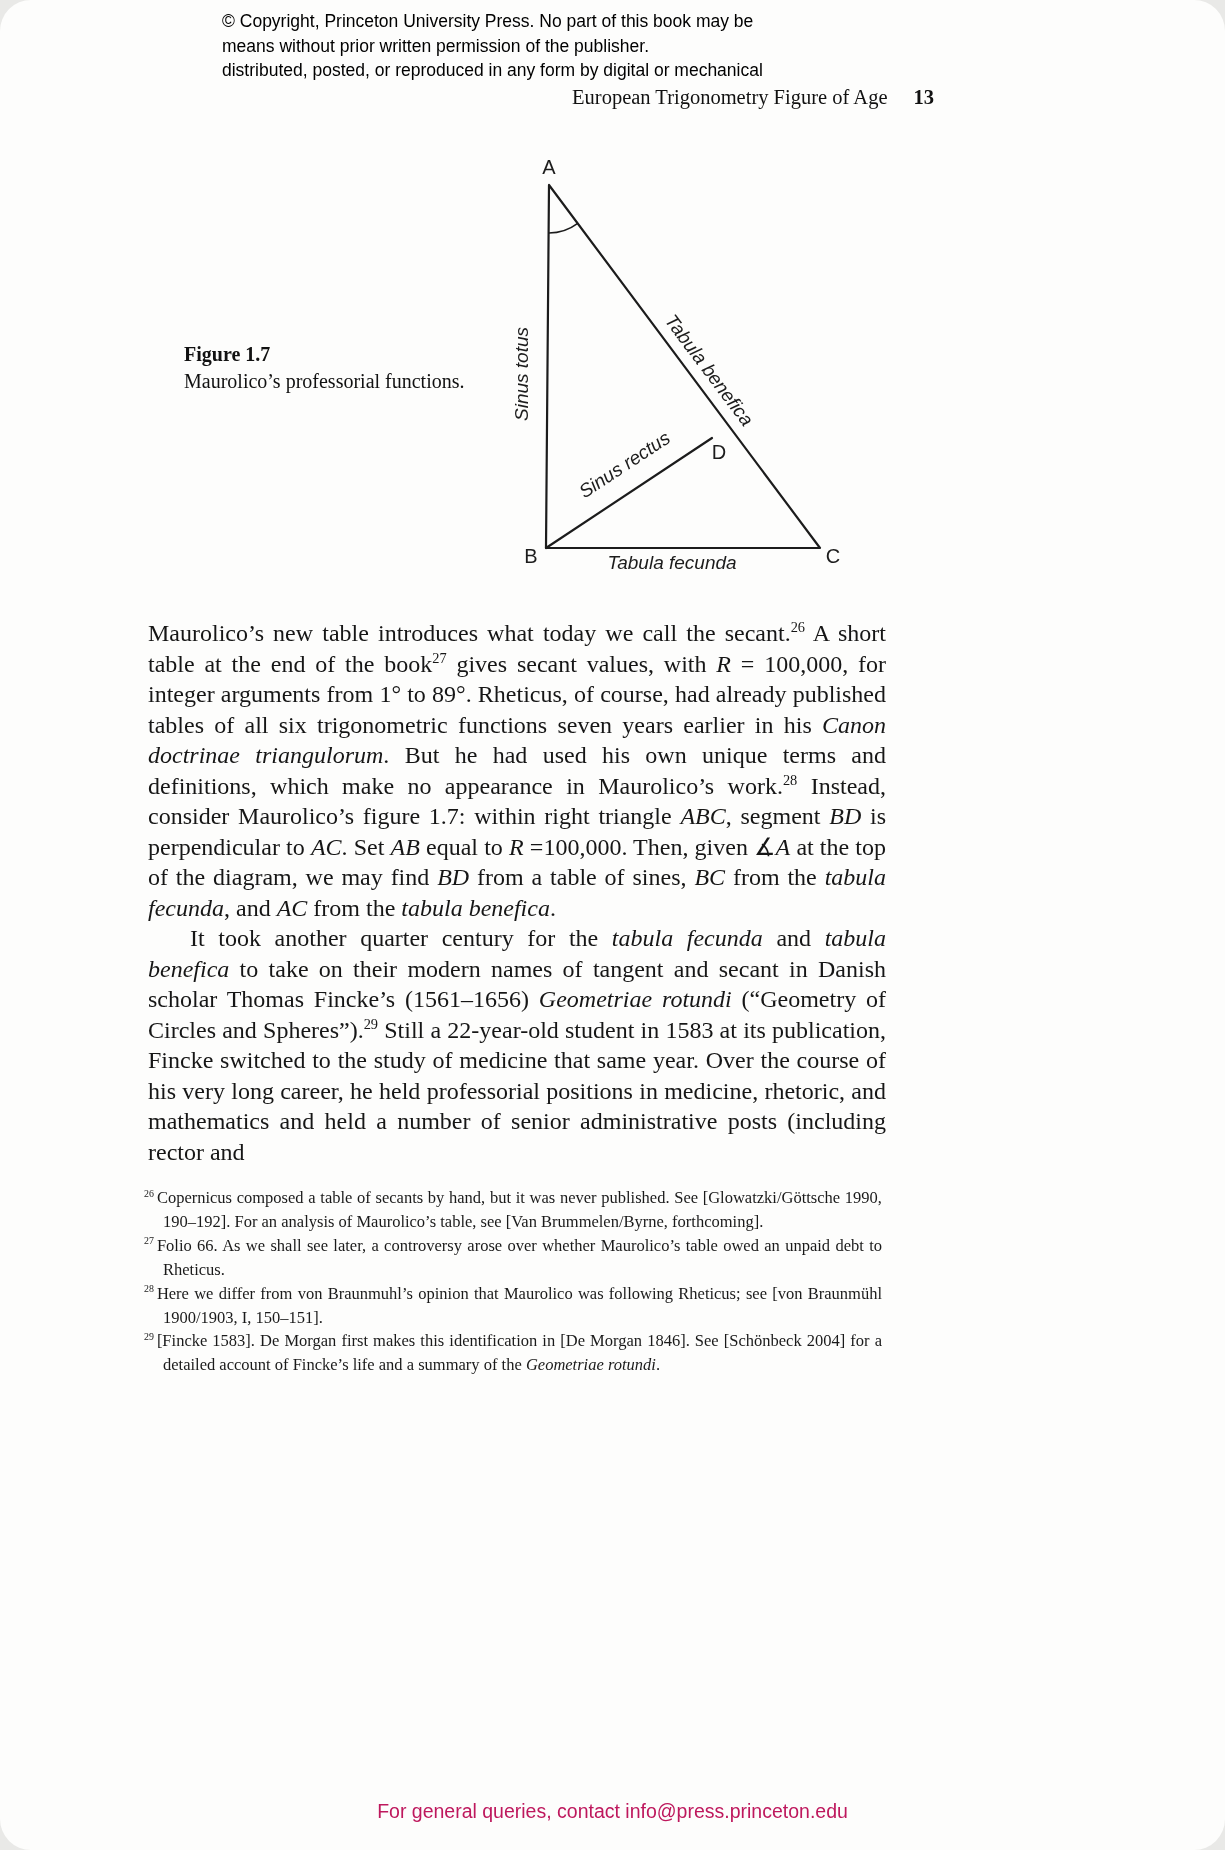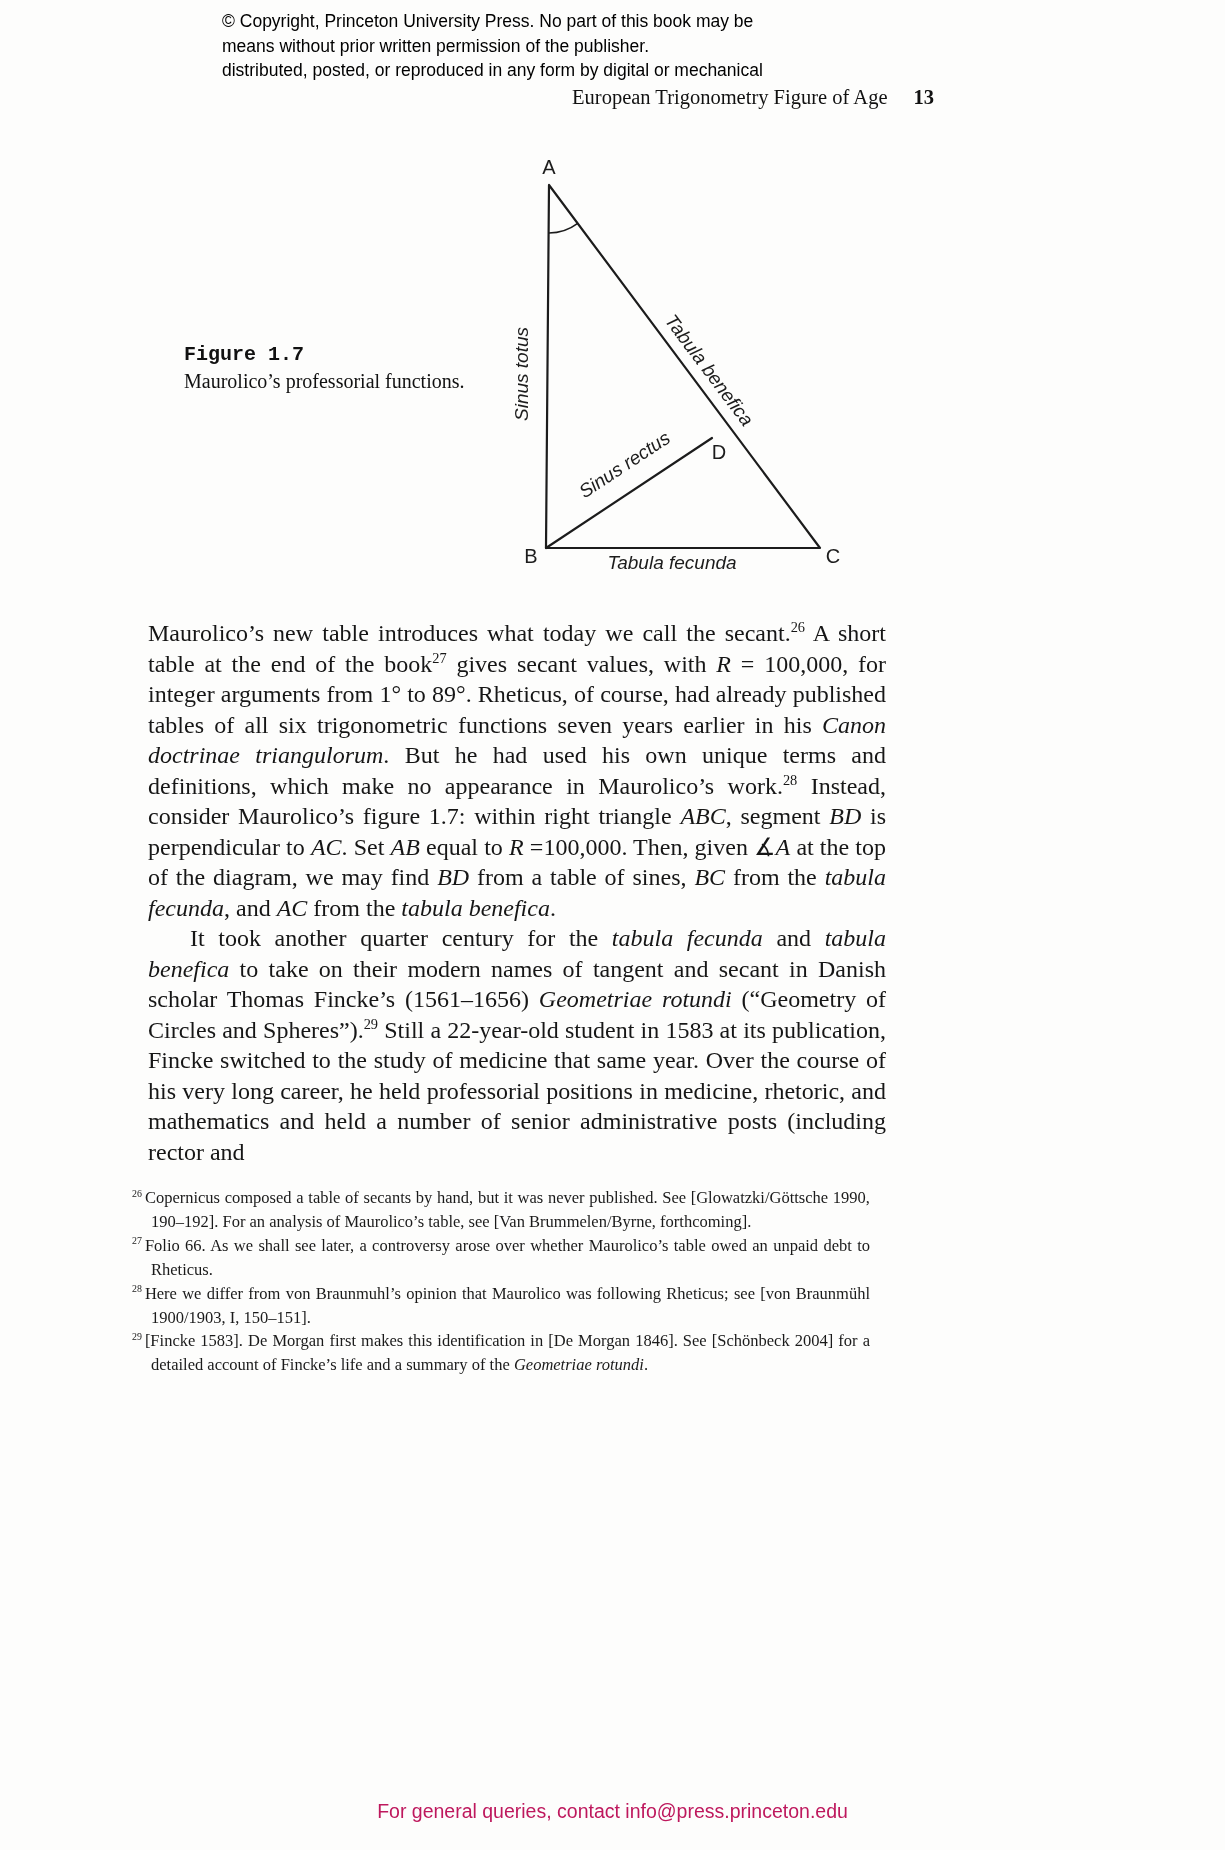--- a/index.html
+++ b/index.html
@@ -3,47 +3,48 @@
 <meta charset="utf-8">
 <title>European Trigonometry Comes of Age — p. 13</title>
 <style>
   * { margin:0; padding:0; box-sizing:border-box; }
   html, body { background:#e9e9e7; }
   .page {
     position:relative; width:1225px; height:1850px; margin:0 auto;
     background:#fdfdfc; color:#161616;
     font-family:"Liberation Serif", "DejaVu Serif", serif;
     overflow:hidden;
+    border-radius:31px;
   }
   .copyright {
     position:absolute; left:222px; top:9px;
     font-family:"Liberation Sans", "DejaVu Sans", sans-serif;
     font-size:17.5px; line-height:24.5px; color:#000;
   }
   .running-head {
     position:absolute; left:148px; top:86px; width:786px;
     text-align:right; font-size:20.5px; color:#111;
   }
   .rh-page { font-weight:bold; margin-left:26px;text-align:center; }
   .fig-caption { position:absolute; left:184px; top:341px; font-size:20px; line-height:27px; color:#111; }
-  .fig-label { font-weight:bold;font-family:Liberation Mono, monospace; }
+  .fig-label { font-weight:bold; }
   .figure { position:absolute; left:495px; top:148px; }
   .tri-line { stroke:#1c1c1c; stroke-width:2.2; fill:none; stroke-linejoin:round; stroke-linecap:round; }
   .arc { stroke:#1c1c1c; stroke-width:1.5; fill:none; }
   .tri-vertex { font-family:"Liberation Sans", "DejaVu Sans", sans-serif; font-size:20px; fill:#1c1c1c; }
   .tri-label { font-family:"Liberation Sans", "DejaVu Sans", sans-serif; font-style:italic; font-size:19px; fill:#1c1c1c; }
   .body-text {
     position:absolute; left:148px; top:618px; width:738px;
     font-size:24px; line-height:30.5px; text-align:justify;
     font-family:Liberation Serif, serif;
   }
   .para.indent { text-indent:42px; }
   sup { font-size:0.6em; line-height:0; vertical-align:super; }
   .footnotes {
-    position:absolute; left:132px; top:1186px; width:738px;
+    position:absolute; left:144px; top:1186px; width:738px;
     font-size:16.5px; line-height:23.9px; text-align:justify; color:#1a1a1a;
   }
   .fn { padding-left:19px; text-indent:-19px; }
   .fn > sup { margin-right:3px; }
   .page-footer {
     position:absolute; left:0; top:1800px; width:1225px; text-align:center;
     font-family:"Liberation Sans", "DejaVu Sans", sans-serif; font-size:19.5px; color:#be185d;
   }
 </style>
 </head>

